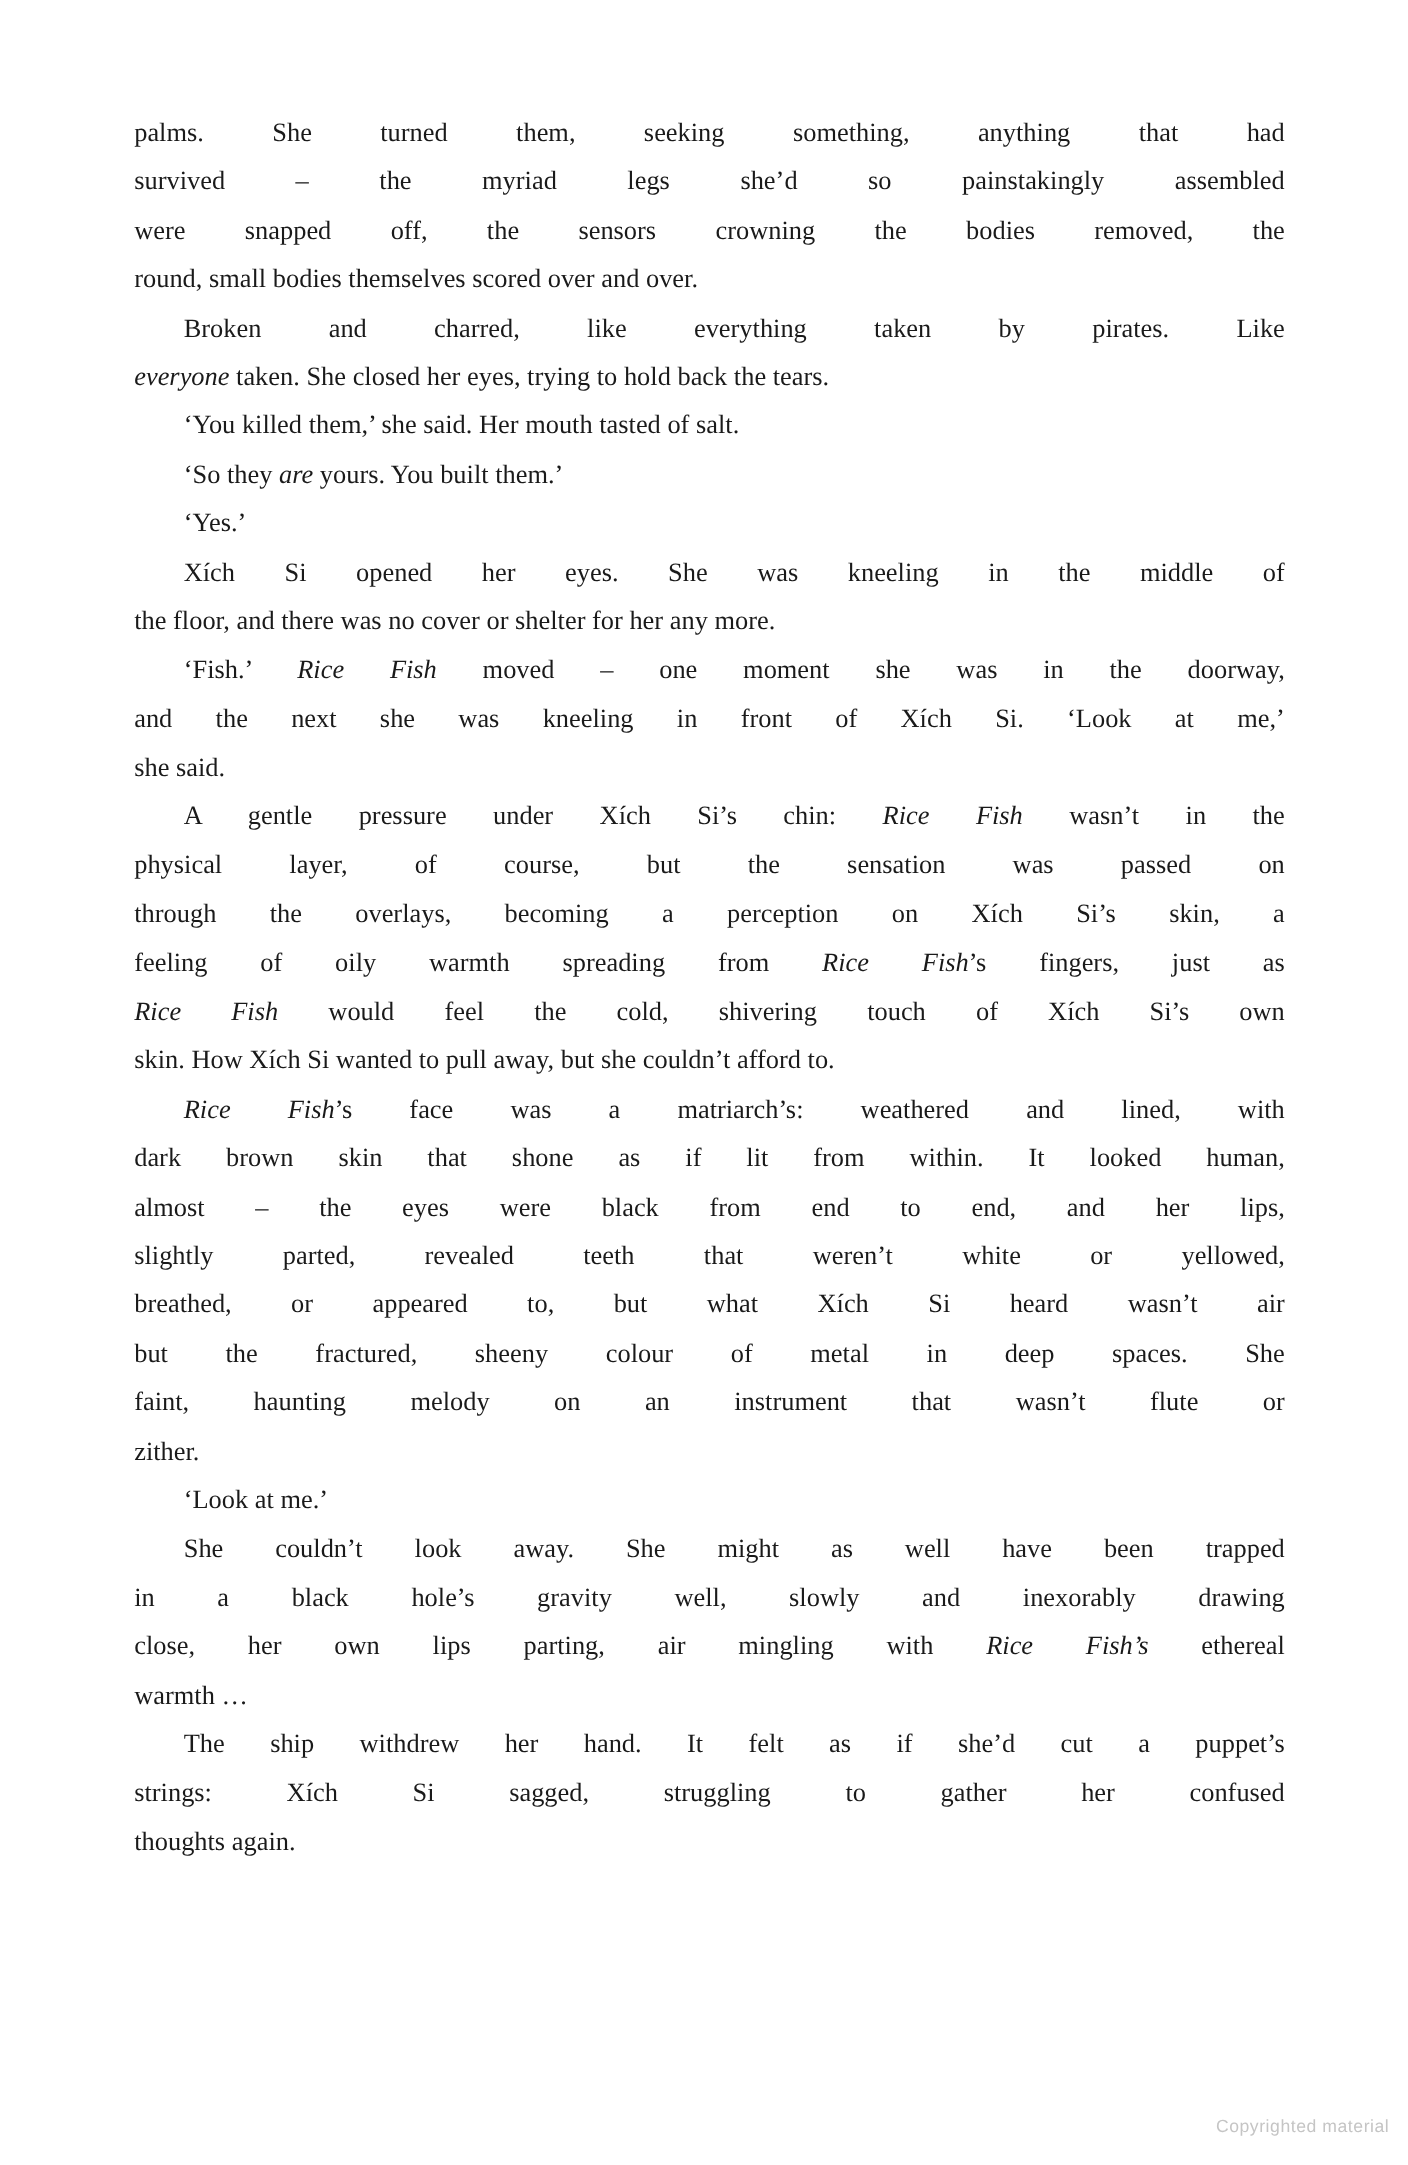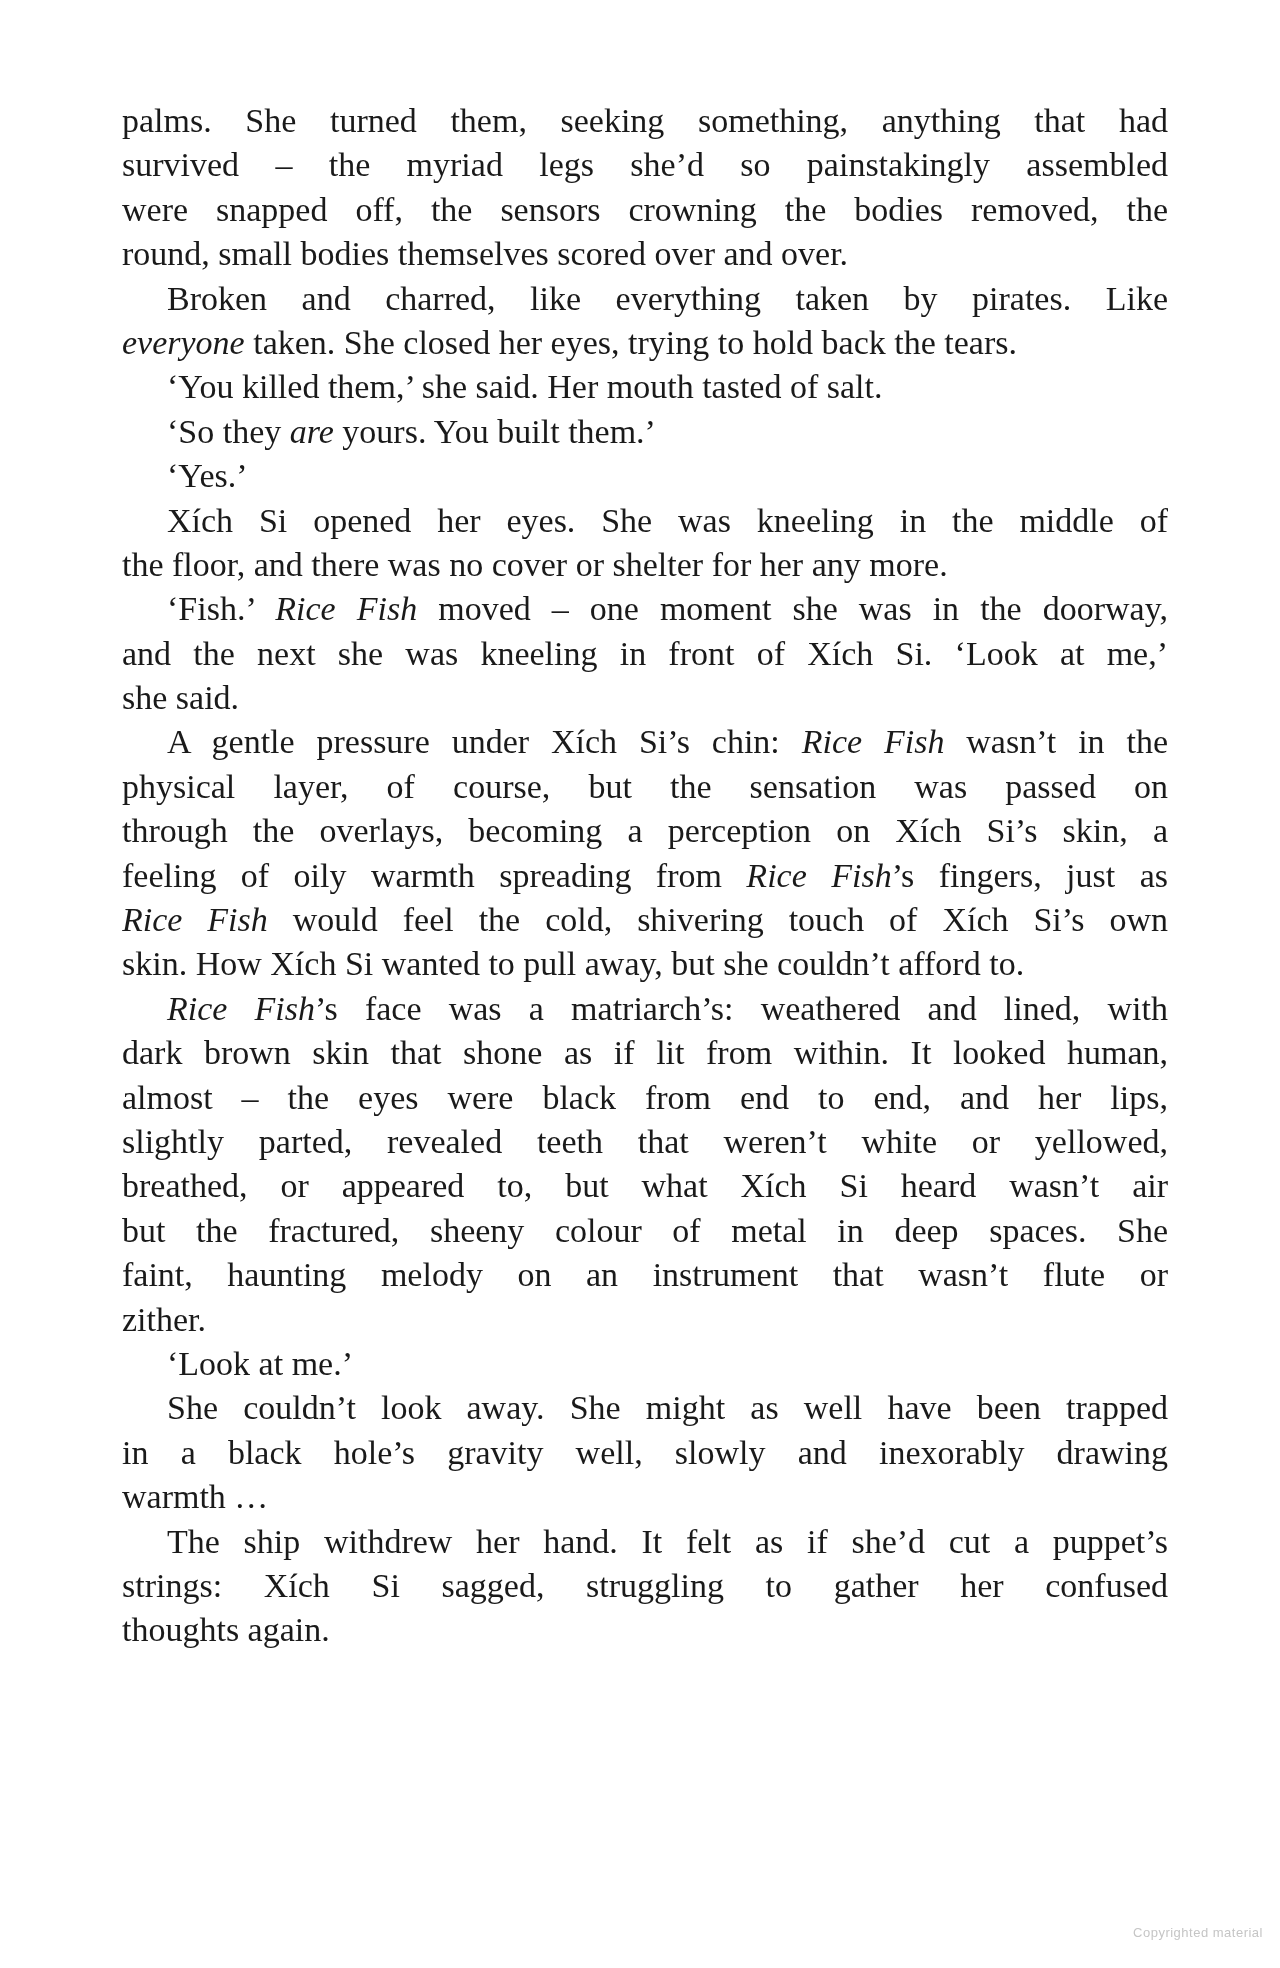--- a/index.html
+++ b/index.html
@@ -15,21 +15,21 @@
     width: 1280px;
     height: 1968px;
     background: #ffffff;
   }
   .text-block {
     position: absolute;
     left: 122px;
     top: 99px;
     width: 1046px;
     color: #1a1a1a;
-    font-size: 34px;
+    font-size: 24px;
     line-height: 44.4px;
   }
   .para { margin: 0; padding: 0; }
   .line {
     text-align: justify;
     text-align-last: justify;
     height: 44.4px;
     overflow: hidden;
     white-space: normal;
   }
@@ -40,21 +40,21 @@
   .line.indent { text-indent: 45px; }
   .line em {
     font-style: italic;
     font-family: "Liberation Serif", serif;
   }
   .watermark {
     position: absolute;
     top: 1925px;
     right: 17px;
     font-family: "Liberation Sans", sans-serif;
-    font-size: 13px;
+    font-size: 16px;
     color: #c5c5c5;
     letter-spacing: 0.5px;
   }
 </style>
 </head>
 <body>
 
 <div class="page">
   <div class="text-block" id="text-block">
       <div class="para">
@@ -102,20 +102,21 @@
         <div class="line"><span>but the fractured, sheeny colour of metal in deep spaces. She</span></div>
         <div class="line"><span>faint, haunting melody on an instrument that wasn’t flute or</span></div>
         <div class="line last"><span>zither.</span></div>
       </div>
       <div class="para">
         <div class="line last indent"><span>‘Look at me.’</span></div>
       </div>
       <div class="para">
         <div class="line indent"><span>She couldn’t look away. She might as well have been trapped</span></div>
         <div class="line"><span>in a black hole’s gravity well, slowly and inexorably drawing</span></div>
+        <div class="line"><span>close, her own lips parting, air mingling with </span><em>Rice Fish’s</em><span> ethereal</span></div>
         <div class="line last"><span>warmth …</span></div>
       </div>
       <div class="para">
         <div class="line indent"><span>The ship withdrew her hand. It felt as if she’d cut a puppet’s</span></div>
         <div class="line"><span>strings: Xích Si sagged, struggling to gather her confused</span></div>
         <div class="line last"><span>thoughts again.</span></div>
       </div>
     </div>
   <div class="watermark">Copyrighted material</div>
 </div>

